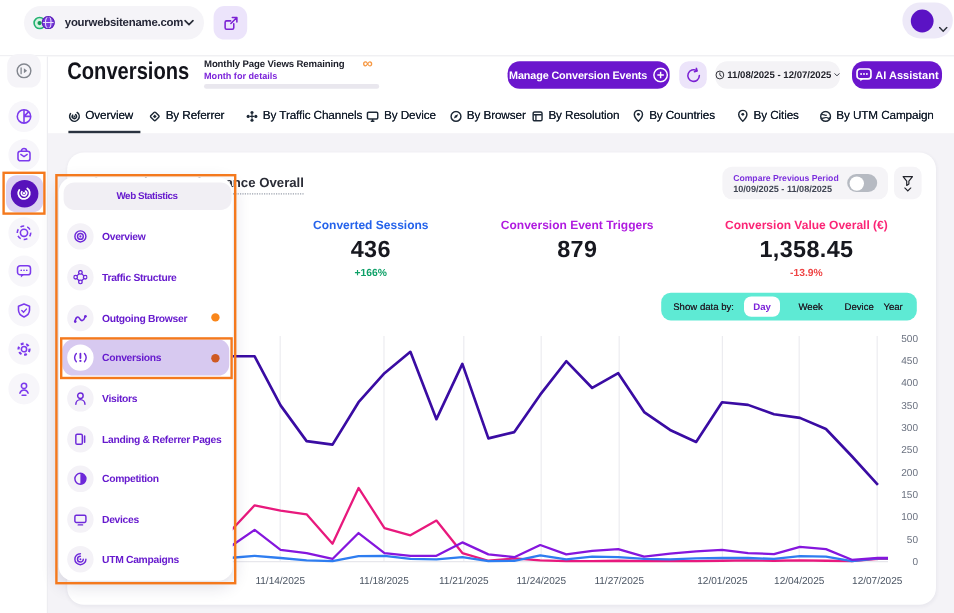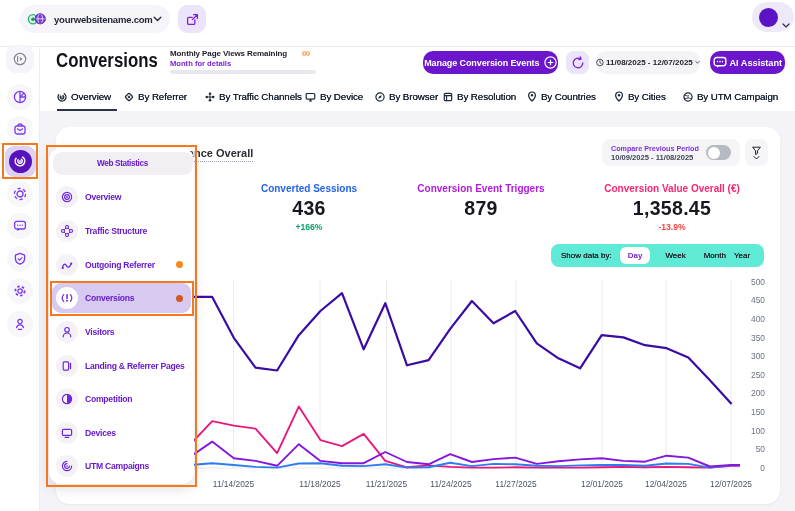--- a/index.html
+++ b/index.html
@@ -202,21 +202,21 @@
     </div>
   <div class="stat" style="left:572px;top:183px">
       <div class="lb" style="color:#fb2576">Conversion Value Overall (€)</div>
       <div class="vl">1,358.45</div>
       <div class="dl" style="color:#ef4444">-13.9%</div>
     </div>
   <div class="abs" id="sdb">
       <span style="margin-left:10px;text-shadow:0 0 0.4px currentColor">Show data by:</span>
       <span id="daypill">Day</span>
       <span style="margin-left:15px;text-shadow:0 0 0.5px currentColor">Week</span>
-      <span style="margin-left:18px;text-shadow:0 0 0.5px currentColor">Month</span>
+      <span style="margin-left:18px;text-shadow:0 0 0.5px currentColor">Device</span>
       <span style="margin-left:8px;text-shadow:0 0 0.5px currentColor">Year</span>
     </div>
   <svg class="abs" style="left:56px;top:270px" width="724" height="225" viewBox="56 270 724 225">
       <line x1="233.5" y1="280" x2="233.5" y2="468" stroke="#ececf0" stroke-width="1"></line>
       <line x1="320" y1="280" x2="320" y2="468" stroke="#ececf0" stroke-width="1"></line>
       <line x1="386.5" y1="280" x2="386.5" y2="468" stroke="#ececf0" stroke-width="1"></line>
       <line x1="451" y1="280" x2="451" y2="468" stroke="#ececf0" stroke-width="1"></line>
       <line x1="516" y1="280" x2="516" y2="468" stroke="#ececf0" stroke-width="1"></line>
       <line x1="602" y1="280" x2="602" y2="468" stroke="#ececf0" stroke-width="1"></line>
       <line x1="666" y1="280" x2="666" y2="468" stroke="#ececf0" stroke-width="1"></line>
@@ -272,21 +272,21 @@
       <span class="tx">Traffic Structure</span>
     </div>
     <div class="mi" style="top:250.60000000000002px">
       <span class="ic" style="">
         <svg width="12" height="12" viewBox="0 0 12 12" style="">
           <path d="M1.5,8.8 C2.2,4.6 4.2,4.4 5.4,6.6 C6.6,8.8 8.6,9 10,5" fill="none" stroke="#6d28d9" stroke-width="1.3" stroke-linecap="round"></path>
           <circle cx="1.7" cy="9" r="1.1" fill="#6d28d9"></circle>
           <circle cx="10.2" cy="4.6" r="1.1" fill="#6d28d9"></circle>
         </svg>
       </span>
-      <span class="tx">Outgoing Referrer</span>
+      <span class="tx">Outgoing Browser</span>
       <span class="odot" style="background:#f9861b"></span>
     </div>
     <div class="mi" style="top:284px">
       <span class="ic" style="background:#fff">
         <svg width="12" height="12" viewBox="0 0 12 12" style="">
           <path d="M2.6,2.6 a4.8,4.8 0 0 0 0,6.8 M9.4,2.6 a4.8,4.8 0 0 1 0,6.8" fill="none" stroke="#6d28d9" stroke-width="1.2" stroke-linecap="round"></path>
           <path d="M6,2.8 v3.6" stroke="#6d28d9" stroke-width="1.5" stroke-linecap="round"></path>
           <circle cx="6" cy="8.8" r="0.95" fill="#6d28d9"></circle>
         </svg>
       </span>

